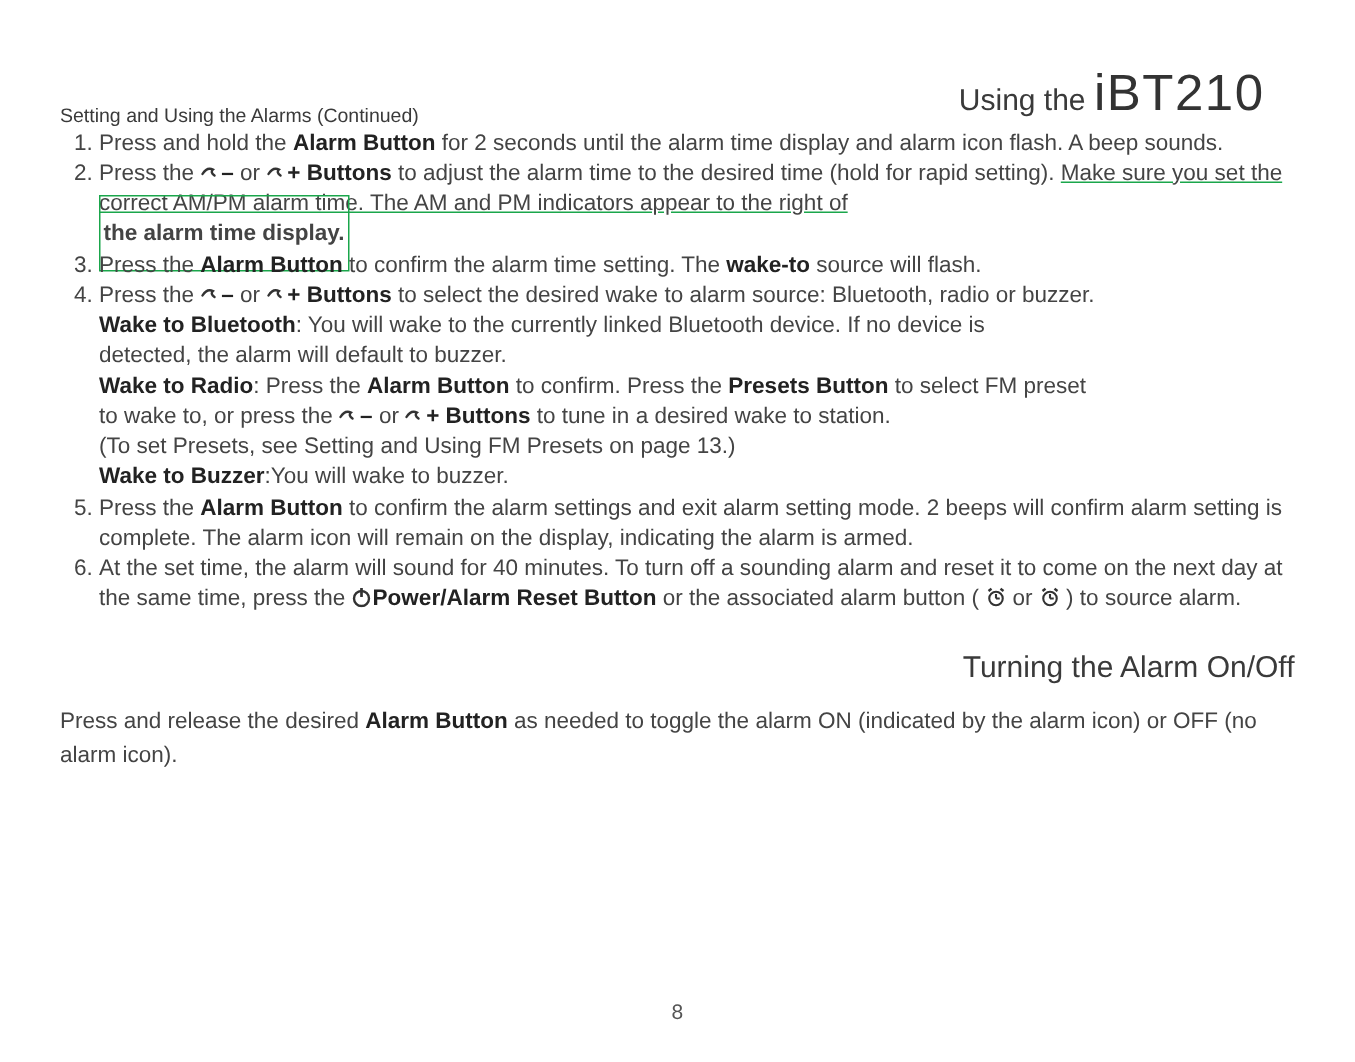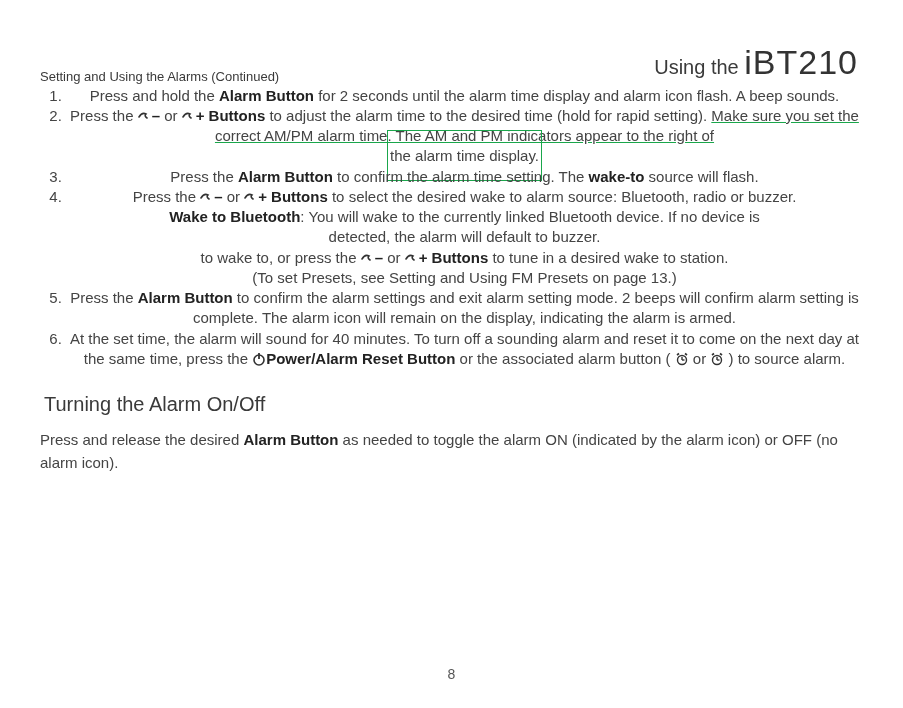--- a/index.html
+++ b/index.html
@@ -20,61 +20,62 @@
     font-size: 13px;
     font-weight: 300;
     color: #3a3a3a;
     margin-top: 18px;
   }
   .product-title {
     font-size: 20px;
     font-weight: 300;
     color: #3a3a3a;
     position: absolute;
-    right: 45px;
+    right: 60px;
     top: 40px;
   }
   .product-title .model {
     font-size: 34px;
     font-weight: 400;
     letter-spacing: 1px;
     color: #333;
   }
   ol.steps {
     list-style: decimal;
     padding-left: 26px;
     margin: 0 0 18px 0;
-    text-align: center;
   }
   ol.steps > li {
     margin-bottom: 0px;
     font-weight: 300;
     color: #444;
   }
   strong { font-weight: 600; color: #222; }
   .highlight-box {
     border: 1.5px solid #1aa64b;
     padding: 16px 2px;
     display: inline;
+    font-weight: bold;
   }
   .wake-block {
     margin-left: 0;
   }
   .wake-line strong { font-weight: 600; }
   .wake-indent {
     display: block;
   }
   .wake-indent2 {
     display: block;
   }
   .section2 {
     font-size: 20px;
     font-weight: 300;
     margin: 22px 0 10px 4px;
     color: #3a3a3a;
+    text-align: right;
   }
   .body-para {
     margin: 0 0 0 0;
     font-weight: 300;
     color: #444;
     line-height: 1.55;
   }
   .pagenum {
     position: absolute;
     bottom: 24px;
@@ -135,26 +136,28 @@
   </li>
   <li>
     <span>Press the </span><svg class="icon" width="14" height="12">
         <use href="#tune"></use>
       </svg><strong>–</strong><span> or </span><svg class="icon" width="14" height="12">
         <use href="#tune"></use>
       </svg><strong>+</strong><strong> Buttons</strong><span> to select the desired wake to alarm source: Bluetooth, radio or buzzer.</span>
     <div class="wake-block">
       <div class="wake-line"><strong>Wake to Bluetooth</strong><span>: You will wake to the currently linked Bluetooth device. If no device is</span></div>
       <span class="wake-indent">detected, the alarm will default to buzzer.</span>
+      <div class="wake-line"><strong>Wake to Radio</strong><span>: Press the </span><strong>Alarm Button</strong><span> to confirm. Press the </span><strong>Presets Button</strong><span> to select FM preset</span></div>
       <span class="wake-indent2"><span>to wake to, or press the </span><svg class="icon" width="14" height="12">
             <use href="#tune"></use>
           </svg><strong>–</strong><span> or </span><svg class="icon" width="14" height="12">
             <use href="#tune"></use>
           </svg><strong>+</strong><strong> Buttons</strong><span> to tune in a desired wake to station.</span></span>
       <span class="wake-indent2">(To set Presets, see Setting and Using FM Presets on page 13.)</span>
+      <div class="wake-line"><strong>Wake to Buzzer</strong><span>:You will wake to buzzer.</span></div>
     </div>
   </li>
   <li>
     <span>Press the </span><strong>Alarm Button</strong><span> to confirm the alarm settings and exit alarm setting mode. 2 beeps will confirm alarm setting is complete. The alarm icon will remain on the display, indicating the alarm is armed.</span>
   </li>
   <li>
     <span>At the set time, the alarm will sound for 40 minutes. To turn off a sounding alarm and reset it to come on the next day at the same time, press the </span><svg class="icon" width="14" height="14">
         <use href="#power"></use>
       </svg><strong>Power/Alarm Reset Button</strong><span> or the associated alarm button ( </span><svg class="icon" width="14" height="14">
         <use href="#alarm"></use>

